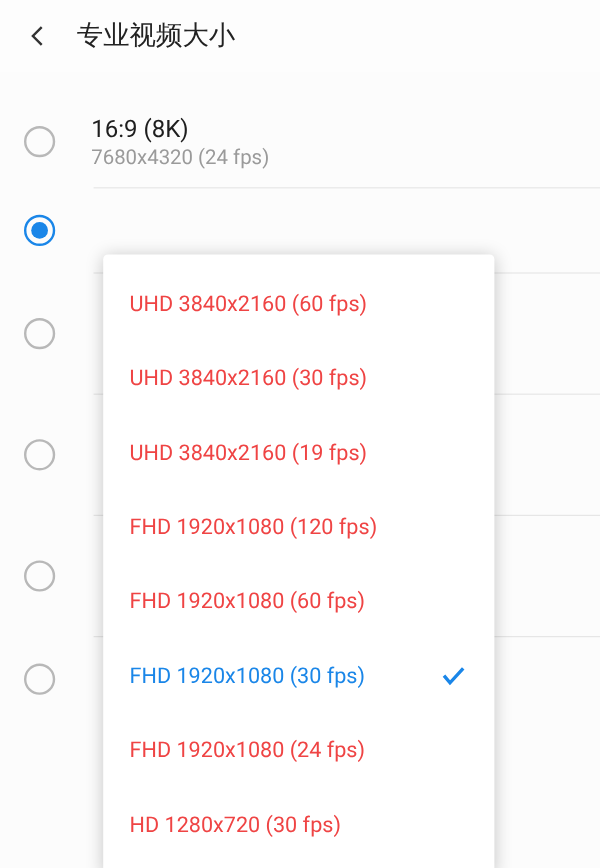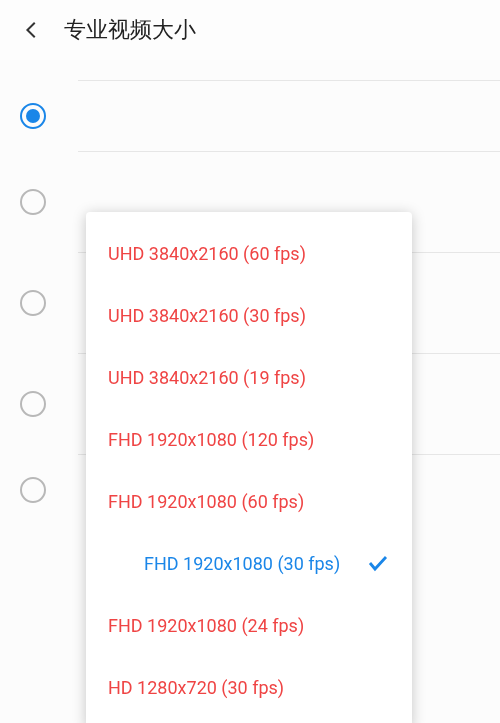--- a/index.html
+++ b/index.html
@@ -88,38 +88,45 @@
   .dd-item {
     display: flex;
     align-items: center;
     justify-content: space-between;
     height: 62px;
     padding: 0 22px;
     cursor: pointer;
     font-size: 18px;
     color: #ef4444;
   }
-  .dd-item.selected { color: #1a86e8; margin-left: 36px; }
+  .dd-item.selected { color: #1a86e8; }
   .check { width: 24px; height: 24px; flex-shrink: 0; }
   .check svg { width: 24px; height: 24px; stroke: #1a86e8; stroke-width: 2.8; fill: none; }
 </style>
 </head>
 <body>
 
 <div class="header">
   <div class="back-btn">
     <svg viewBox="0 0 24 24">
       <polyline points="15 4 7 12 15 20"></polyline>
     </svg>
   </div>
   <div class="header-title">专业视频大小</div>
 </div>
 
 <div class="content">
 
+  <div class="row">
+    <div class="radio"></div>
+    <div class="row-text">
+      <div class="row-title">16:9 (8K)</div>
+      <div class="row-sub">7680x4320 (24 fps)</div>
+    </div>
+  </div>
   <div class="divider"></div>
 
   <div class="row">
     <div class="radio selected"></div>
   </div>
   <div class="divider"></div>
 
   <div class="row short" style="min-height:100px;">
     <div class="radio"></div>
   </div>

